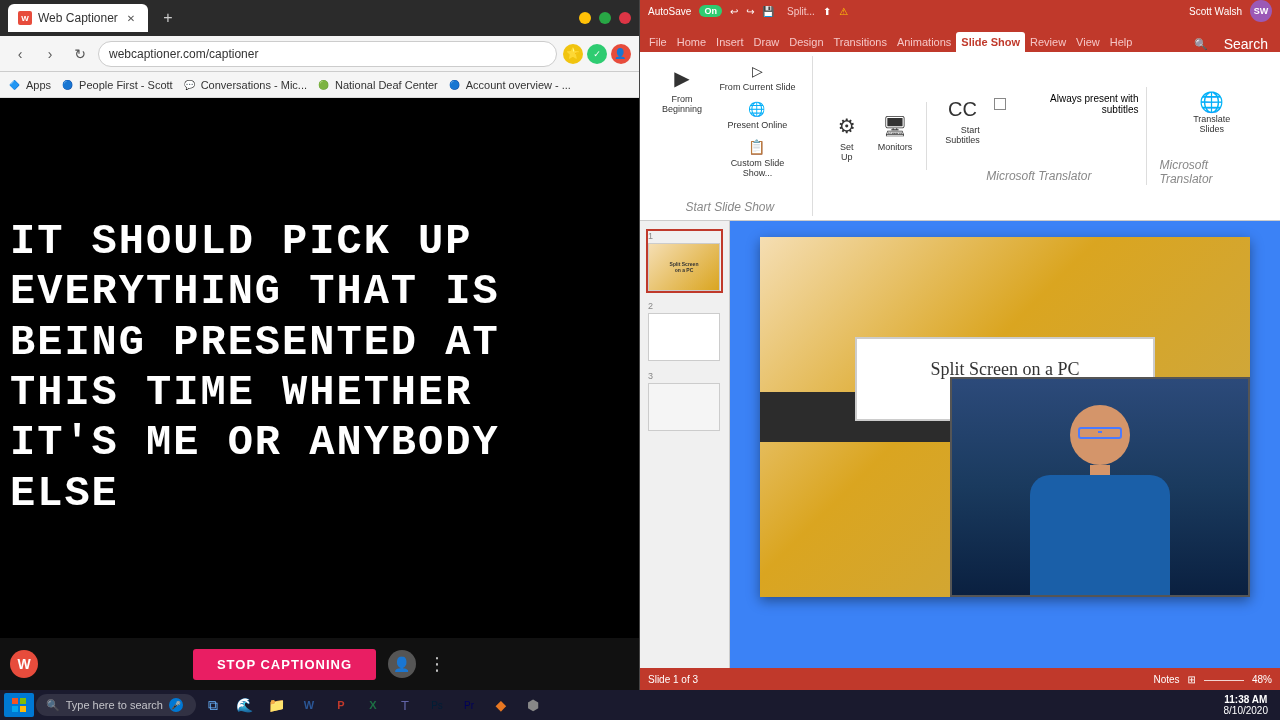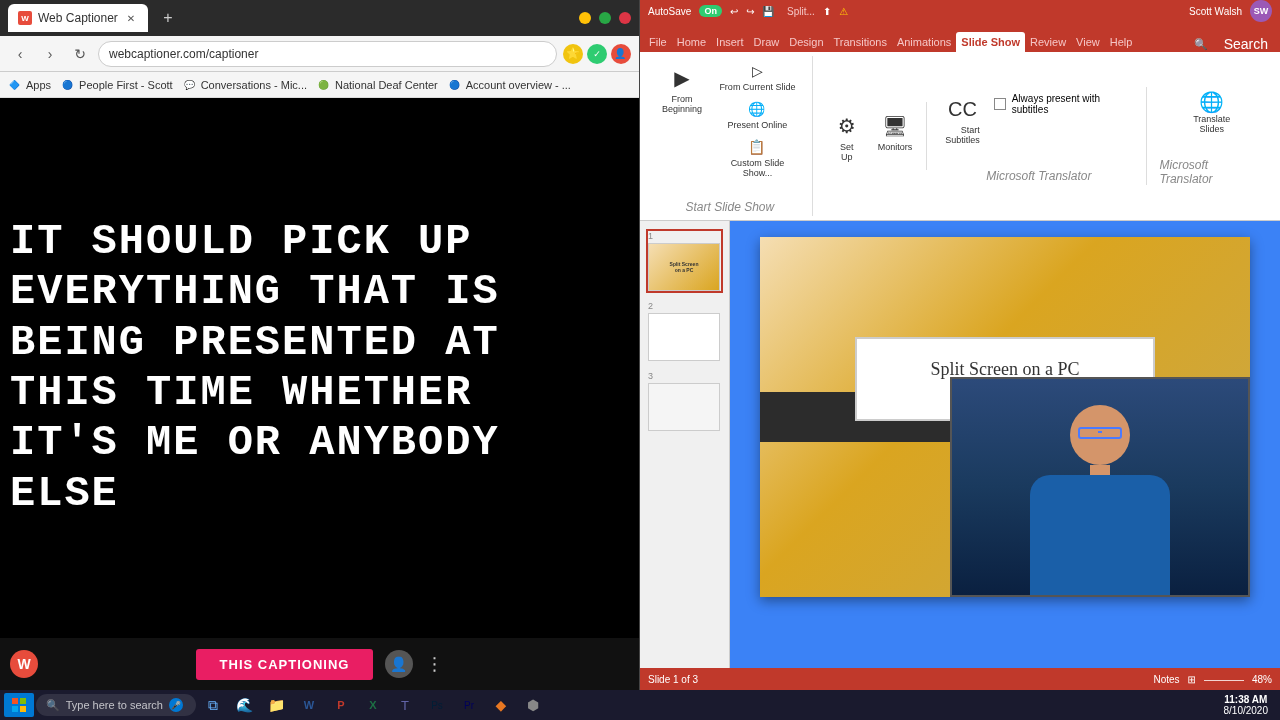--- a/index.html
+++ b/index.html
@@ -630,21 +630,21 @@
 BEING PRESENTED AT
 THIS TIME WHETHER
 IT'S ME OR ANYBODY
 ELSE</div>
   </div>
 
   <div class="caption-bottom-bar">
     <div class="w-badge">
       <span>W</span>
     </div>
-    <button class="stop-btn">THIS CAPTIONING</button>
+    <button class="stop-btn">STOP CAPTIONING</button>
     <div class="avatar-icon">👤</div>
     <span class="menu-dots">⋮</span>
   </div>
 </div>
 
 <div class="ppt-window">
 
   <div class="ppt-quickbar">
     <span>AutoSave</span>
     <span class="autosave-badge">On</span>
@@ -717,21 +717,21 @@
       </div>
     </div>
 
     <div class="ribbon-group">
       <div style="display:flex;flex-direction:row;gap:8px;align-items:flex-start;">
         <button class="ribbon-btn-lg">
           <div class="ribbon-icon-lg">CC</div>
           <span style="white-space:pre-line;text-align:right;">Start
 Subtitles</span>
         </button>
-        <div style="display:flex;flex-direction:column;gap:4px;justify-content:center;padding-top:4px;">
+        <div style="display:flex;flex-direction:column;gap:4px;justify-content:center;padding-top:4px;text-align:right;">
           <div class="always-subtitle-row">
             <div class="checkbox-sq"></div>
             <span>Always present with subtitles</span>
           </div>
         </div>
       </div>
       <span class="ribbon-group-label">Microsoft Translator</span>
     </div>
 
     <div class="ribbon-group">

